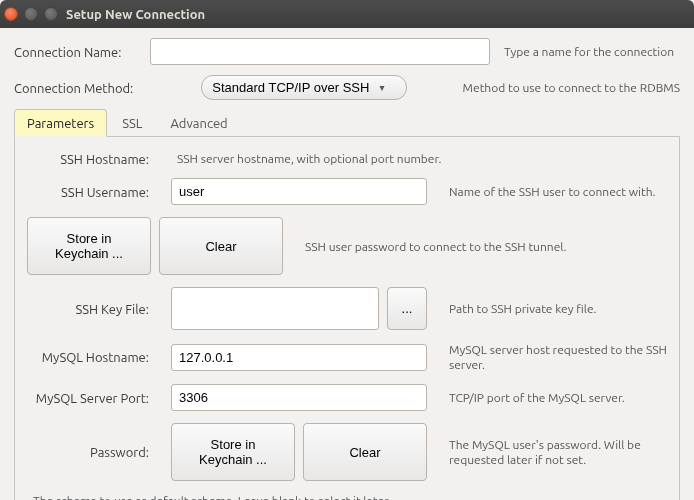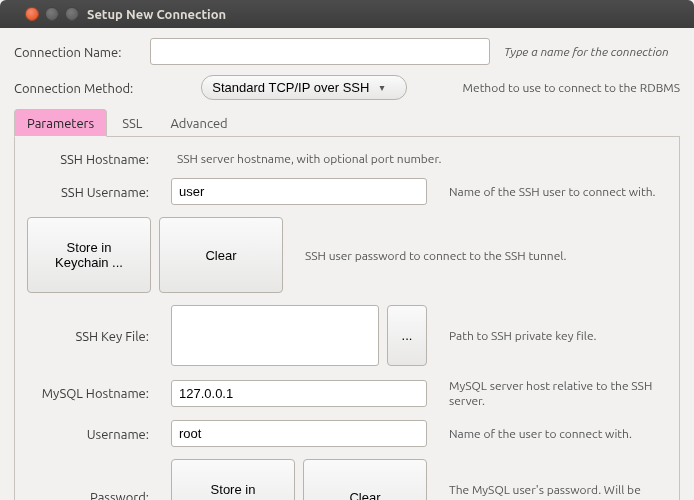--- a/index.html
+++ b/index.html
@@ -1,42 +1,42 @@
 <!DOCTYPE html>
 <html><head>
 <meta charset="utf-8">
 <style>
 * { box-sizing: border-box; margin: 0; padding: 0; }
 body { font-family: "Ubuntu", "Segoe UI", sans-serif; font-size: 13px; background: #f2f1f0; color: #3c3c3c; width: 694px; height: 500px; overflow: hidden; }
-.titlebar { height: 28px; background: linear-gradient(#4c4c4c, #3c3c3c); display: flex; align-items: center; padding: 0 25px; gap: 8px; border-top-left-radius: 6px; border-top-right-radius: 6px; }
+.titlebar { height: 28px; background: linear-gradient(#4c4c4c, #3c3c3c); display: flex; align-items: center; padding: 0 4px; gap: 8px; border-top-left-radius: 6px; border-top-right-radius: 6px; }
 .win-btns { display: flex; gap: 6px; }
 .win-btn { width: 14px; height: 14px; border-radius: 50%; border: 1px solid rgba(0,0,0,0.3); }
 .win-close { background: radial-gradient(circle at 40% 35%, #f58c6f, #e24912); }
 .win-min, .win-max { background: radial-gradient(circle at 40% 35%, #7a7a7a, #555); }
 .title-text { color: #dfdbd2; font-weight: bold; font-size: 13px; }
 .window-body { padding: 10px 14px 10px 14px; }
 .toprow { display: flex; align-items: center; margin-bottom: 10px; gap: 6px; }
 .toprow .lbl { width: 130px; text-align: left; }
 .toprow input { flex: 0 0 340px; }
-.toprow .help { flex: 1; color: #555; font-size: 12px; margin-left: 8px; font-style: italic; }
+.toprow .help { flex: 1; color: #555; font-size: 12px; margin-left: 8px; }
 .methodrow { display: flex; align-items: center; gap: 8px; margin-bottom: 8px; }
 .methodrow .lbl { width: auto; margin-right: 60px; }
 .methodrow .help { flex: 1; text-align: right; color: #555; font-size: 12px; }
 select.combo, .combo-btn { background: linear-gradient(#fafafa,#e8e7e6); border: 1px solid #b8b4ad; border-radius: 12px; padding: 4px 22px 4px 10px; font-size: 13px; position: relative; display: inline-flex; align-items: center; gap: 6px; }
 .combo-btn .caret { margin-left: 4px; font-size: 10px; color: #555; }
 .tabs { display: flex; border-bottom: 1px solid #c8c4bd; margin-top: 2px; }
 .tab { padding: 6px 12px; border: 1px solid transparent; border-bottom: none; border-top-left-radius: 4px; border-top-right-radius: 4px; margin-right: 2px; color: #555; cursor: pointer; position: relative; top: 1px; }
-.tab.active { background: #f9a8d4; border-color: #c8c4bd; color: #222; border-bottom: 1px solid #f2f1f0; }
+.tab.active { background: #fef9c3; border-color: #c8c4bd; color: #222; border-bottom: 1px solid #f2f1f0; }
 .tabpanel { border: 1px solid #c8c4bd; border-top: none; padding: 14px 12px 14px 12px; border-bottom-left-radius: 4px; border-bottom-right-radius: 4px; }
 .frow { display: flex; align-items: center; margin-bottom: 12px; gap: 16px; }
 .frow .flbl { width: 128px; text-align: right; padding-right: 6px; color: #3c3c3c; }
 .frow .fctl { width: 256px; display: flex; gap: 8px; }
 .frow .fhelp { flex: 1; color: #555; font-size: 12px; padding-left: 6px; line-height: 1.25; }
 input[type=text] { border: 1px solid #b8b4ad; border-radius: 3px; padding: 5px 7px; font-size: 13px; background: #fff; width: 100%; }
-.btn { background: linear-gradient(#fafafa,#e8e7e6); border: 1px solid #b8b4ad; border-radius: 4px; padding: 22px 12px; font-size: 13px; cursor: pointer; }
+.btn { background: linear-gradient(#fafafa,#e8e7e6); border: 1px solid #b8b4ad; border-radius: 4px; padding: 13px 12px; font-size: 13px; cursor: pointer; }
 .split2 .btn { flex: 1; }
 .browse-btn { width: 40px; flex: 0 0 40px; text-align: center; }
 </style>
 </head>
 <body>
 
 <div class="titlebar">
   <div class="win-btns">
     <div class="win-btn win-close"></div>
     <div class="win-btn win-min"></div>
@@ -98,31 +98,31 @@
         <button class="btn browse-btn">...</button>
       </div>
       <div class="fhelp">Path to SSH private key file.</div>
     </div>
 
     <div class="frow">
       <div class="flbl">MySQL Hostname:</div>
       <div class="fctl">
           <input type="text" value="127.0.0.1" style="">
         </div>
-      <div class="fhelp">MySQL server host relative to the SSH server.</div>
+      <div class="fhelp">MySQL server host requested to the SSH server.</div>
     </div>
 
+    <div class="frow">
+      <div class="flbl">MySQL Server Port:</div>
+      <div class="fctl">
+          <input type="text" value="3306" style="">
+        </div>
+      <div class="fhelp">TCP/IP port of the MySQL server.</div>
+    </div>
 
-    <div class="frow">
-      <div class="flbl">Username:</div>
-      <div class="fctl">
-          <input type="text" value="root" style="">
-        </div>
-      <div class="fhelp">Name of the user to connect with.</div>
-    </div>
 
     <div class="frow">
       <div class="flbl">Password:</div>
       <div class="fctl split2">
         <button class="btn">Store in Keychain ...</button>
         <button class="btn">Clear</button>
       </div>
       <div class="fhelp">The MySQL user's password. Will be requested later if not set.</div>
     </div>
 

